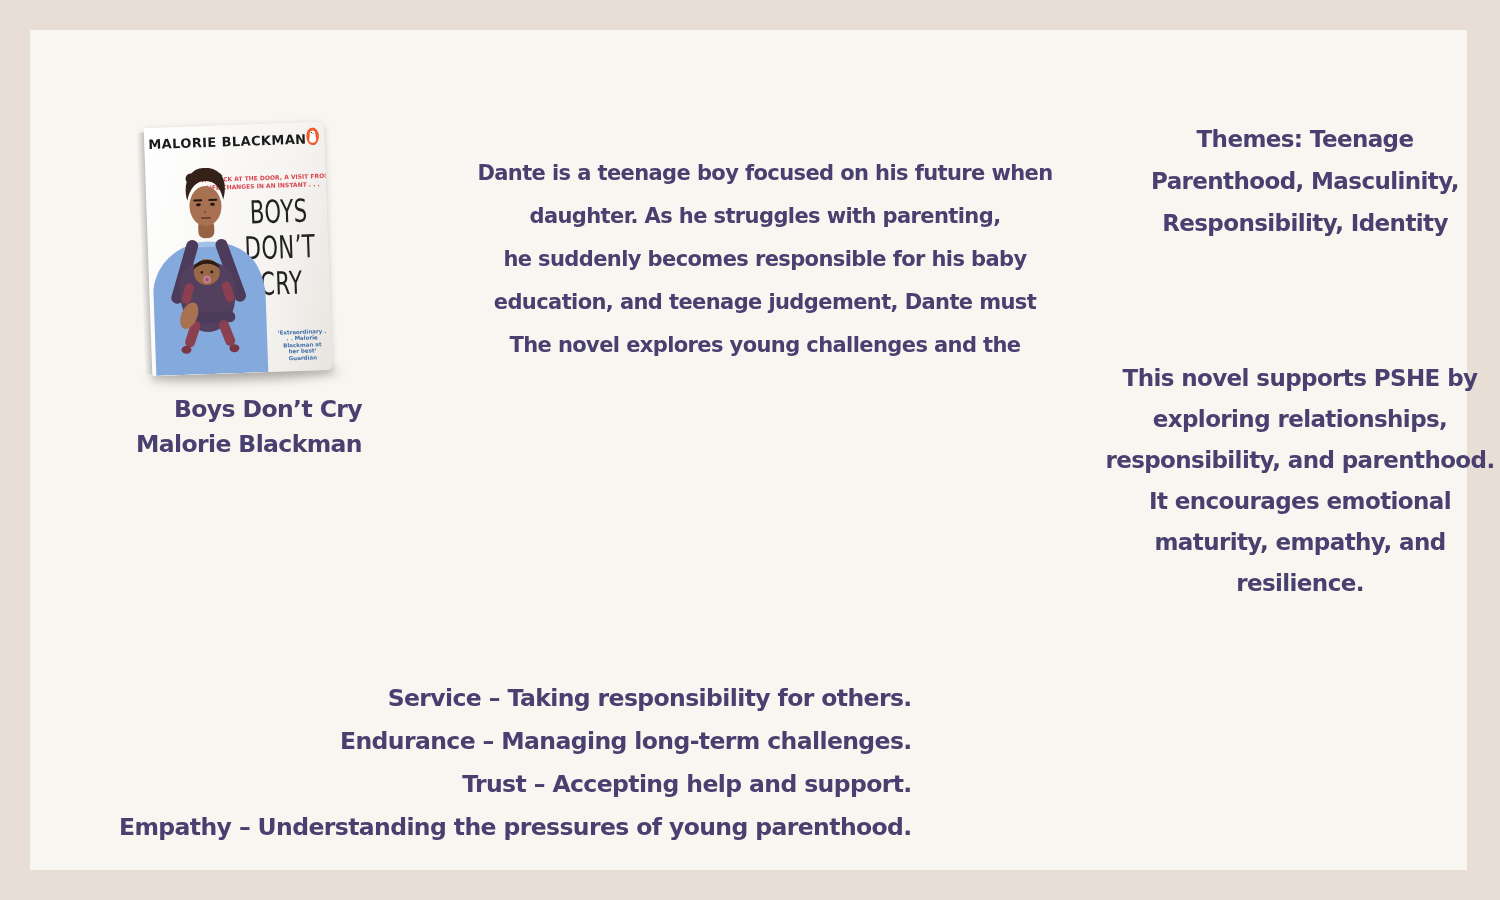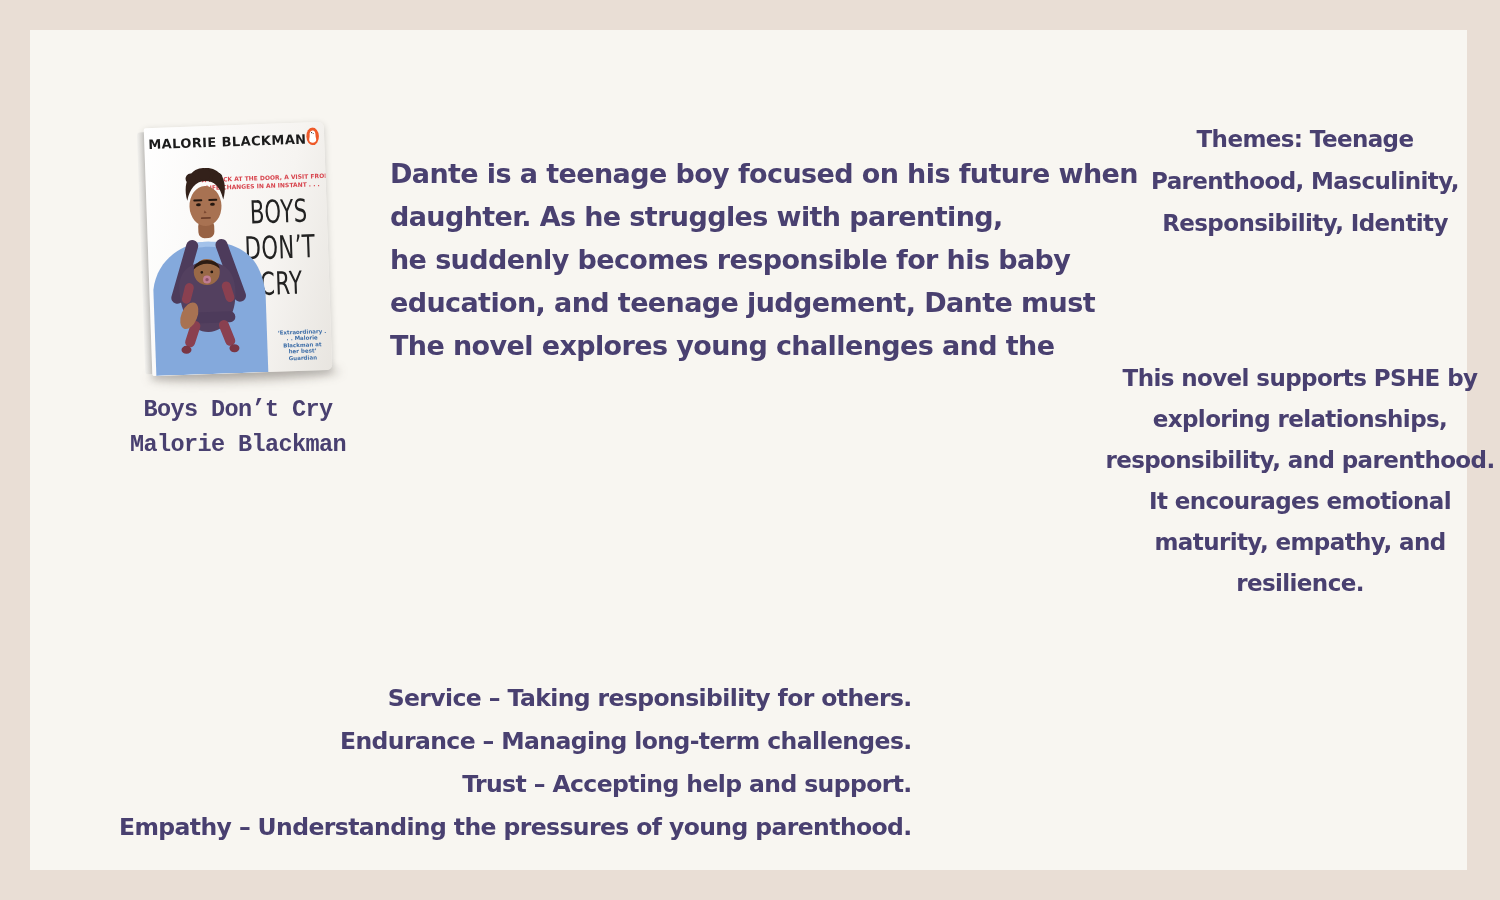--- a/index.html
+++ b/index.html
@@ -97,31 +97,30 @@
     color: #3f6fa8;
     text-align: center;
   }
   .cover-illustration { position: absolute; left: 0; bottom: 0; width: 118px; height: 208px; }
 
   
   .book-caption {
     position: absolute;
     left: 84px; top: 362px;
     width: 248px;
-    text-align: center;
+    text-align: right;
     font-size: 23.5px;
     line-height: 35px;
-    font-family: Liberation Mono, monospace;
   }
   .synopsis {
     position: absolute;
     left: 360px; top: 122px;
     width: 750px;
-    text-align: left;
-    font-size: 27px;
+    text-align: center;
+    font-size: 21px;
     line-height: 43px;
   }
   .themes {
     position: absolute;
     left: 1075px; top: 88px;
     width: 400px;
     text-align: center;
     font-size: 23px;
     line-height: 42px;
   }

